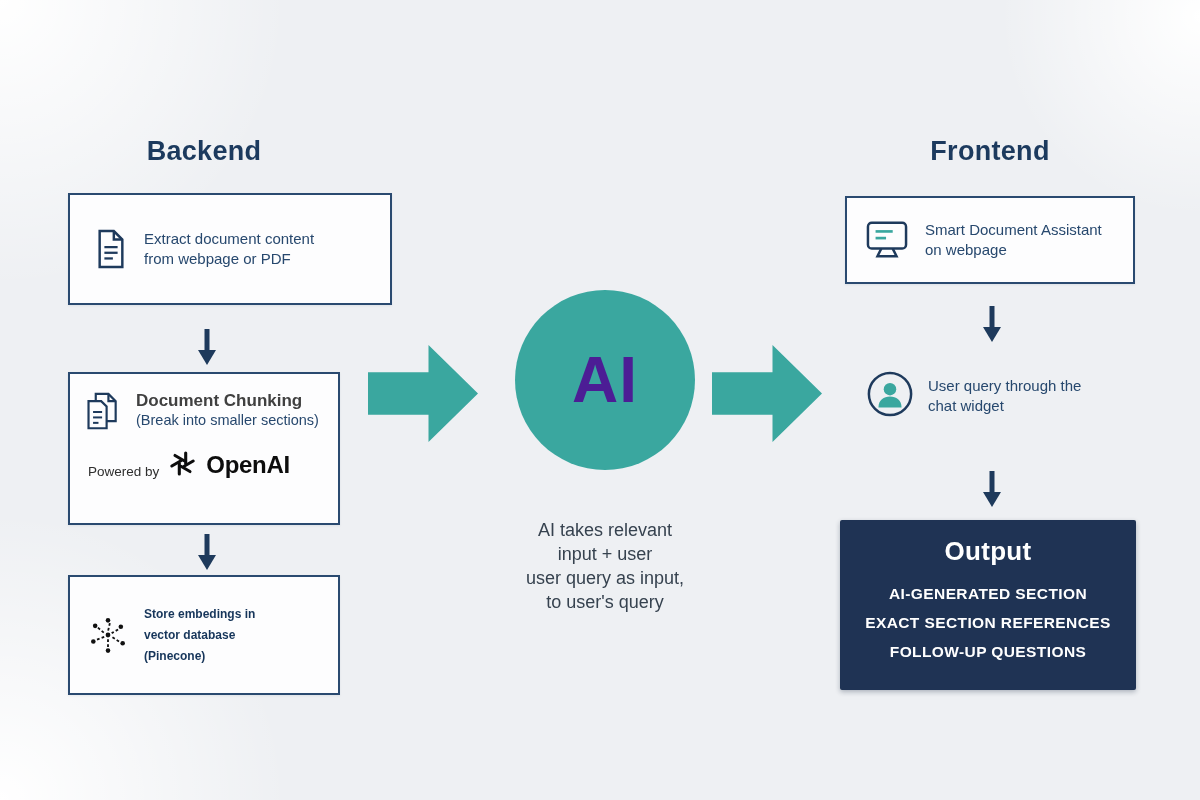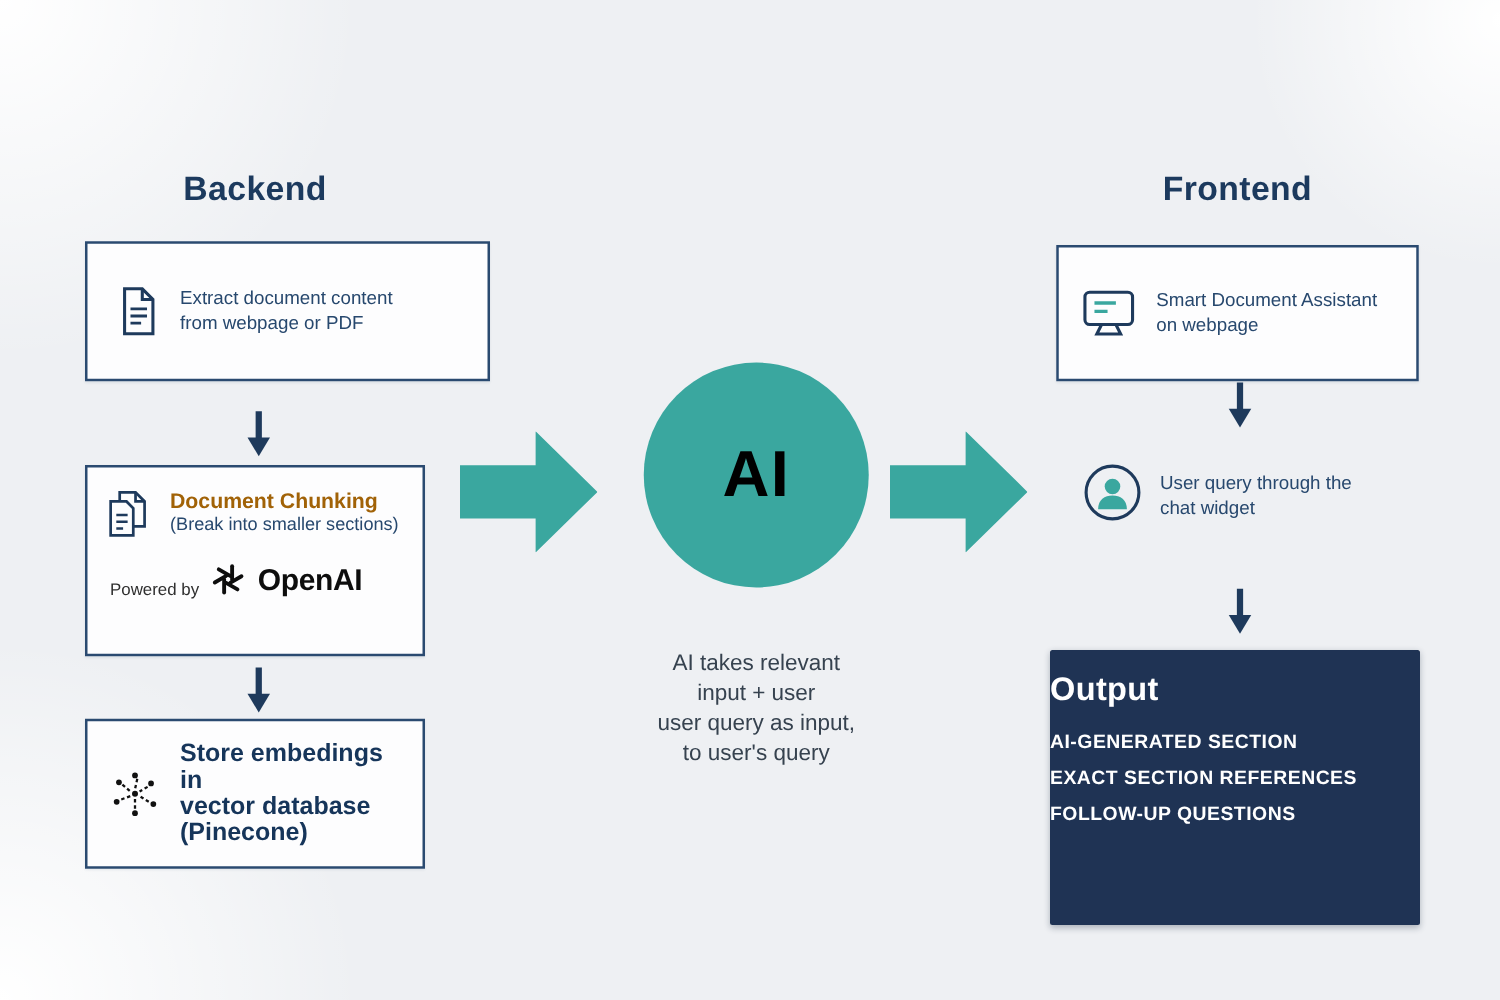--- a/index.html
+++ b/index.html
@@ -32,45 +32,45 @@
 
   .block-arrow {
     position:absolute; background:#3aa79f;
     clip-path: polygon(0 28%, 55% 28%, 55% 0, 100% 50%, 55% 100%, 55% 72%, 0 72%);
   }
   .ai-circle {
     position:absolute; left:515px; top:290px; width:180px; height:180px;
     border-radius:50%; background:#3aa79f; display:flex; align-items:center; justify-content:center;
   }
   .ai-circle span {
-    color:#000000; font-size:52px; font-weight:700; letter-spacing:1px;
+    color:#4c1d95; font-size:64px; font-weight:700; letter-spacing:1px;
   }
   .center-desc {
     position:absolute; left:468px; top:518px; width:274px; text-align:center;
     font-size:18px; line-height:24px; color:#36424f; font-weight:500;
   }
   .center-desc span { display:block; }
 
   .extract-card { left:68px; top:193px; width:324px; height:112px; padding:0 14px 0 24px; gap:16px; }
   .chunk-card   { left:68px; top:372px; width:272px; height:153px; display:block; padding:16px 10px 10px 14px; }
   .chunk-top { display:flex; align-items:flex-start; gap:14px; }
-  .chunk-title { font-size:17px; font-weight:700; color:#a16207; line-height:21px; }
+  .chunk-title { font-size:17px; font-weight:700; color:#404040; line-height:21px; }
   .chunk-sub { font-size:14.5px; color:#27486e; line-height:19px; }
   .powered-row { display:flex; align-items:flex-end; gap:8px; margin:14px 0 0 4px; }
   .powered-label { font-size:13.5px; color:#2e2e2e; font-weight:500; }
   .openai-word { font-size:24px; font-weight:600; color:#0d0d0d; letter-spacing:-0.3px; }
   .store-card { left:68px; top:575px; width:272px; height:120px; padding:0 10px 0 16px; gap:14px; }
-  .store-text { font-size:20px; font-weight:700; color:#16355a; line-height:21px; }
-
-  .assistant-card { left:845px; top:196px; width:290px; height:109px; padding:0 10px 0 18px; gap:16px; }
+  .store-text { font-size:12px; font-weight:700; color:#16355a; line-height:21px; }
+
+  .assistant-card { left:845px; top:196px; width:290px; height:88px; padding:0 10px 0 18px; gap:16px; }
   .user-row { position:absolute; left:866px; top:370px; width:280px; display:flex; align-items:center; gap:14px; }
 
   .output-box {
-    position:absolute; left:840px; top:520px; width:296px; height:220px;
-    background:#1f3354; border-radius:2px; text-align:left; color:#ffffff;
+    position:absolute; left:840px; top:520px; width:296px; height:170px;
+    background:#1f3354; border-radius:2px; text-align:center; color:#ffffff;
     padding-top:16px; box-shadow:0 2px 5px rgba(20,35,60,0.3);
   }
   .output-title { font-size:26px; font-weight:700; letter-spacing:0.3px; }
   .output-items { margin-top:12px; }
   .output-items div { font-size:15.5px; font-weight:700; letter-spacing:0.4px; line-height:29px; }
 </style>
 </head>
 <body>
 
 <div class="canvas">

